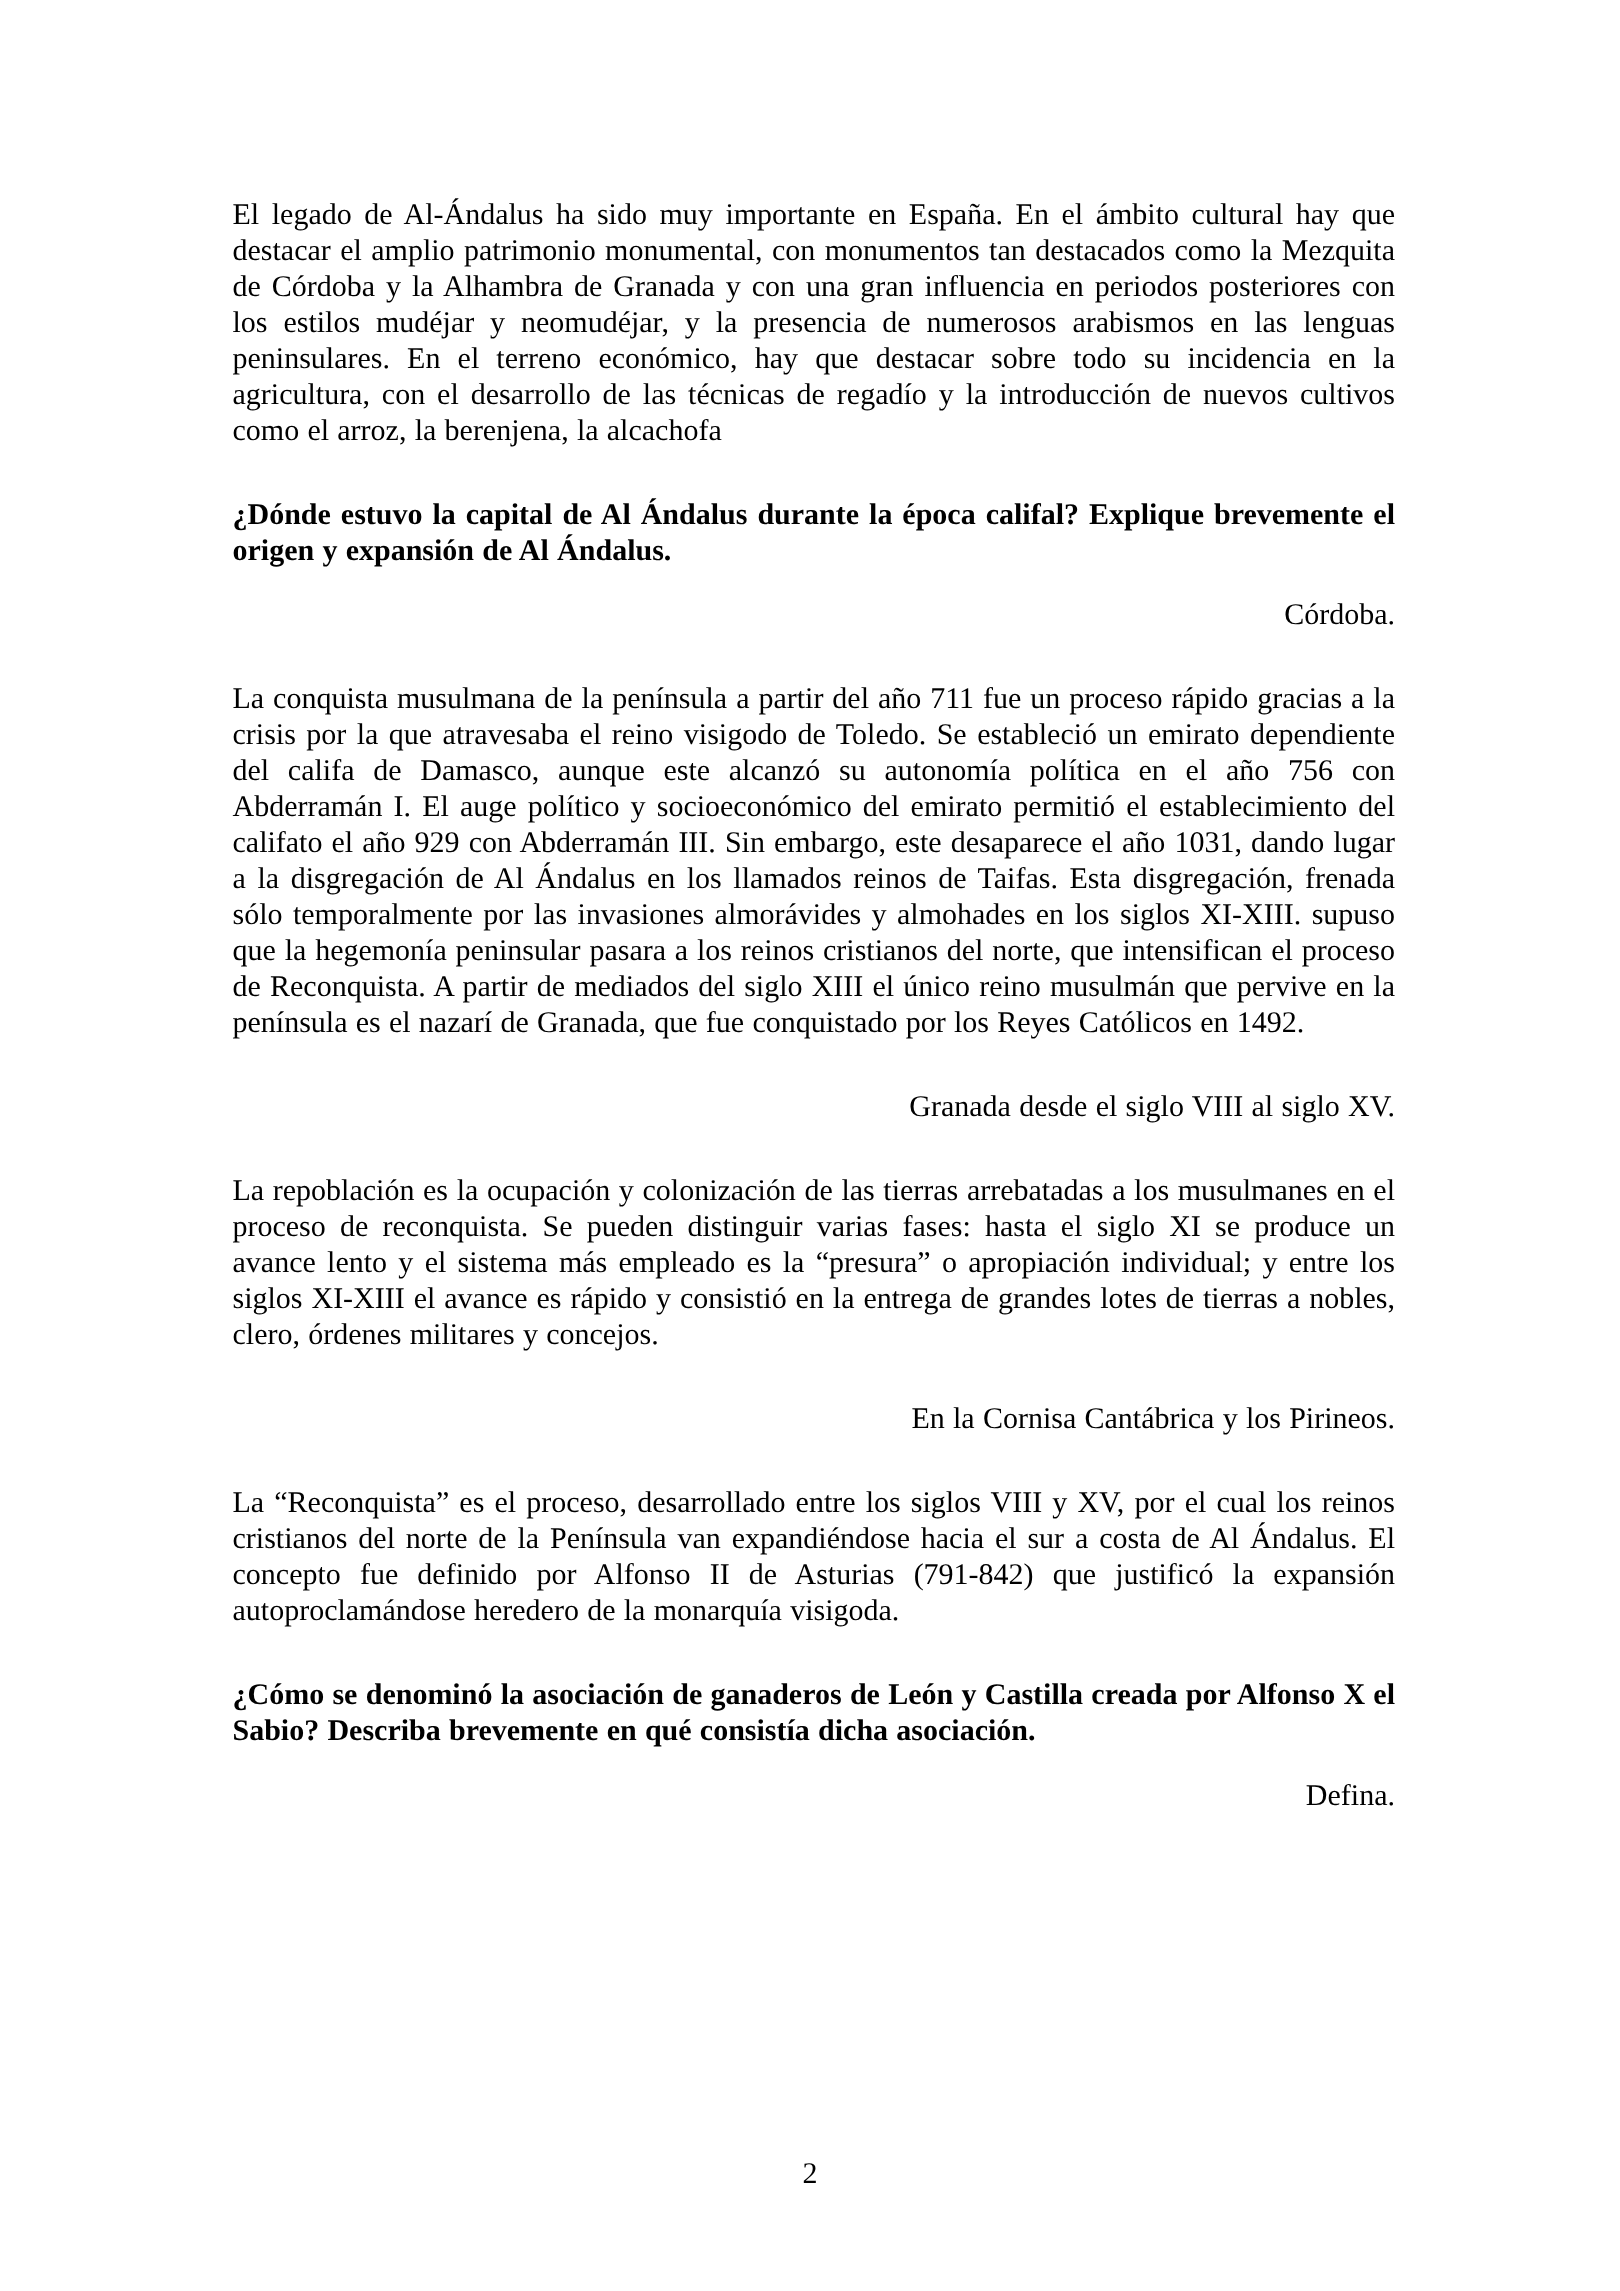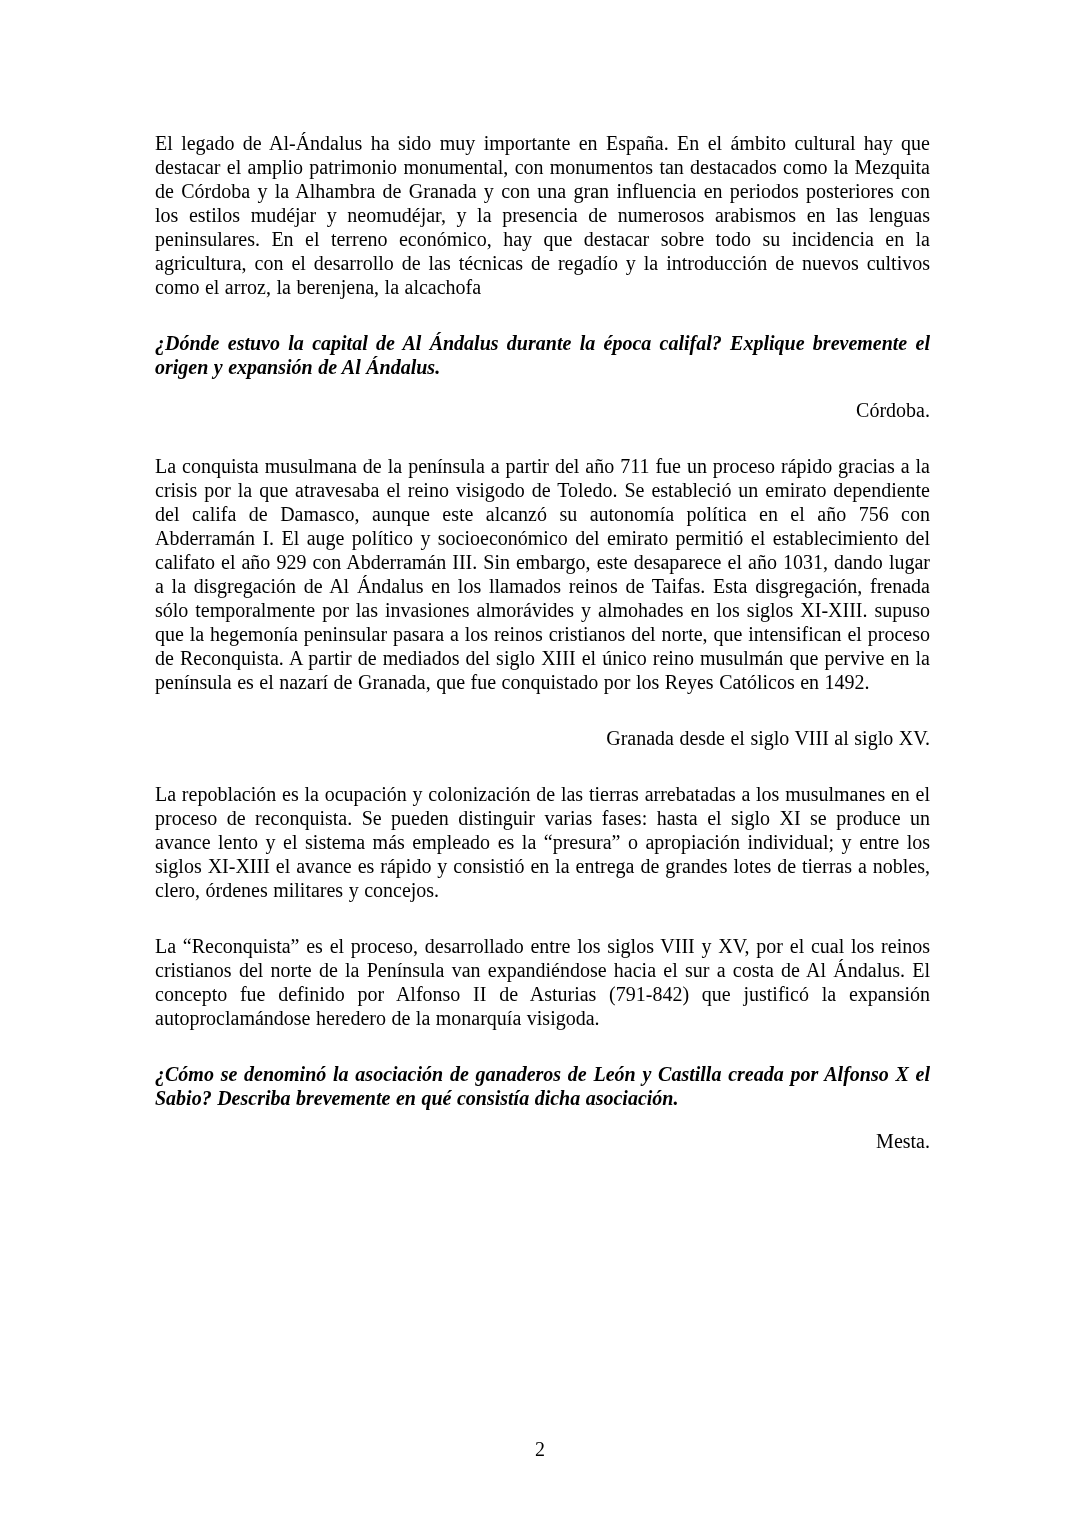--- a/index.html
+++ b/index.html
@@ -25,21 +25,20 @@
   .block {
     font-size: 20px;
     line-height: 24px;
     margin: 0 0 32px 0;
     text-align: justify;
     letter-spacing: 0px;
     word-spacing: 0.5px;
   }
   .question {
     font-weight: bold;
-    font-style: italic;
     margin-bottom: 19px;
   }
   .answer {
     text-align: right;
     margin-bottom: 32px;
   }
   .page-number {
     position: absolute;
     bottom: 66px;
     left: 0;
@@ -61,22 +60,23 @@
   <p class="block answer">Córdoba.</p>
 
   <p class="block para">La conquista musulmana de la península a partir del año 711 fue un proceso rápido gracias a la crisis por la que atravesaba el reino visigodo de Toledo. Se estableció un emirato dependiente del califa de Damasco, aunque este alcanzó su autonomía política en el año 756 con Abderramán I. El auge político y socioeconómico del emirato permitió el establecimiento del califato el año 929 con Abderramán III. Sin embargo, este desaparece el año 1031, dando lugar a la disgregación de Al Ándalus en los llamados reinos de Taifas. Esta disgregación, frenada sólo temporalmente por las invasiones almorávides y almohades en los siglos XI-XIII. supuso que la hegemonía peninsular pasara a los reinos cristianos del norte, que intensifican el proceso de Reconquista. A partir de mediados del siglo XIII el único reino musulmán que pervive en la península es el nazarí de Granada, que fue conquistado por los Reyes Católicos en 1492.</p>
 
 
   <p class="block answer">Granada desde el siglo VIII al siglo XV.</p>
 
   <p class="block para">La repoblación es la ocupación y colonización de las tierras arrebatadas a los musulmanes en el proceso de reconquista. Se pueden distinguir varias fases: hasta el siglo XI se produce un avance lento y el sistema más empleado es la “presura” o apropiación individual; y entre los siglos XI-XIII el avance es rápido y consistió en la entrega de grandes lotes de tierras a nobles, clero, órdenes militares y concejos.</p>
 
 
+  <p class="block answer">En la Cornisa Cantábrica y los Pirineos.</p>
 
   <p class="block para">La “Reconquista” es el proceso, desarrollado entre los siglos VIII y XV, por el cual los reinos cristianos del norte de la Península van expandiéndose hacia el sur a costa de Al Ándalus. El concepto fue definido por Alfonso II de Asturias (791-842) que justificó la expansión autoproclamándose heredero de la monarquía visigoda.</p>
 
   <p class="block question">¿Cómo se denominó la asociación de ganaderos de León y Castilla creada por Alfonso X el Sabio? Describa brevemente en qué consistía dicha asociación.</p>
 
-  <p class="block answer">Mesta.</p>
+  <p class="block answer">Defina.</p>
 
   <div class="page-number">2</div>
 
 </div>
 
 </body></html>

